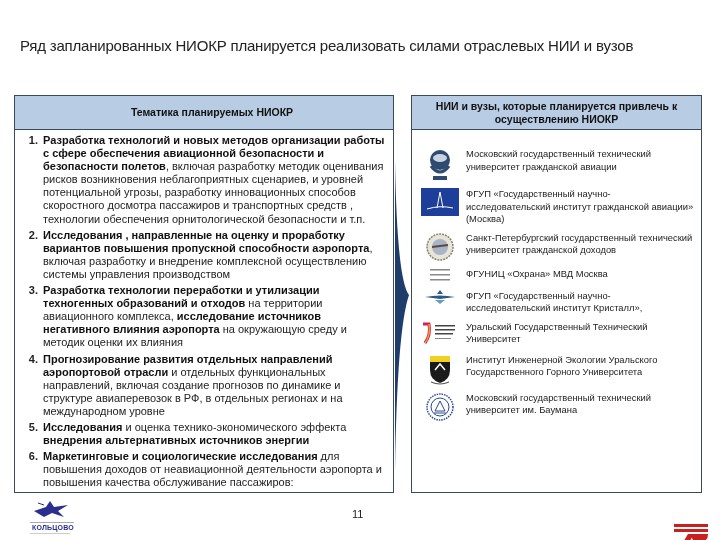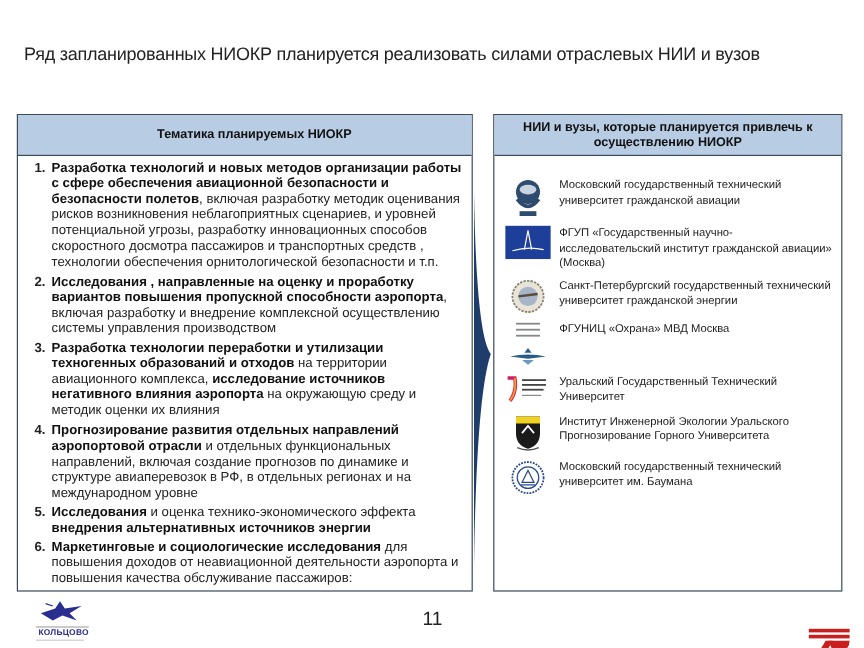--- a/index.html
+++ b/index.html
@@ -41,21 +41,21 @@
     margin-right:6px;
   }
   .inst .name {
     font-size:9.4px; line-height:12.5px; color:#222;
   }
 
   .arrow {
     position:absolute; left:393px; top:160px; width:18px; height:312px;
   }
   .page-num {
-    position:absolute; left:352px; top:508px; font-size:16px; color:#222;
+    position:absolute; left:352px; top:508px; font-size:11px; color:#222;
   }
   .logo-koltsovo { position:absolute; left:28px; top:497px; width:50px; height:40px; }
   .logo-renova { position:absolute; left:672px; top:522px; width:38px; height:44px; }
 </style>
 </head>
 <body>
 
 <div class="title">Ряд запланированных НИОКР планируется реализовать силами отраслевых НИИ и вузов</div>
 
 <div class="box" id="left-box">
@@ -102,21 +102,21 @@
     </div>
 
     <div class="inst">
       <div class="logo">
         <svg width="30" height="30" viewBox="0 0 30 30">
             <circle cx="15" cy="15" r="13" fill="#e8e4d8" stroke="#8a8070" stroke-width="1.5" stroke-dasharray="2 1"></circle>
             <circle cx="15" cy="15" r="8" fill="#a8b4c8"></circle>
             <path d="M7 15 L23 13" stroke="#5a4a3a" stroke-width="2"></path>
           </svg>
       </div>
-      <div class="name">Санкт-Петербургский государственный технический университет гражданской энергии</div>
+      <div class="name">Санкт-Петербургский государственный технический университет гражданской доходов</div>
     </div>
 
 
     <div class="inst">
       <div class="logo">
         <svg width="24" height="16" viewBox="0 0 24 16">
             <rect x="2" y="1" width="20" height="1.5" fill="#888"></rect>
             <rect x="2" y="6" width="20" height="1.5" fill="#888"></rect>
             <rect x="2" y="11" width="20" height="1.5" fill="#888"></rect>
           </svg>
@@ -125,20 +125,21 @@
     </div>
 
     <div class="inst">
       <div class="logo">
         <svg width="30" height="16" viewBox="0 0 30 16">
             <path d="M0 7 Q15 4 30 7 L15 9 Z" fill="#2a5a8a"></path>
             <path d="M12 4 L15 0 L18 4 Z" fill="#2a5a8a"></path>
             <path d="M10 10 L20 10 L15 14 Z" fill="#6a9ac0"></path>
           </svg>
       </div>
+      <div class="name">ФГУП «Государственный научно-исследовательский институт Кристалл»,</div>
     </div>
 
     <div class="inst" style="margin-top:4px;">
       <div class="logo">
         <svg width="38" height="24" viewBox="0 0 38 24">
             <path d="M2 3 L8 3 Q10 14 4 22" stroke="#d02060" stroke-width="3" fill="none"></path>
             <path d="M8 3 Q10 14 4 22" stroke="#f0a020" stroke-width="1.5" fill="none"></path>
             <rect x="14" y="4" width="20" height="1.5" fill="#444"></rect>
             <rect x="14" y="8" width="20" height="1.5" fill="#444"></rect>
             <rect x="14" y="12" width="18" height="1.5" fill="#444"></rect>
@@ -150,21 +151,21 @@
 
     <div class="inst" style="margin-top:8px;">
       <div class="logo">
         <svg width="26" height="32" viewBox="0 0 26 32">
             <path d="M3 2 L23 2 L23 16 Q23 26 13 29 Q3 26 3 16 Z" fill="#1a1a1a"></path>
             <path d="M3 2 L23 2 L23 8 L3 8 Z" fill="#f0d020"></path>
             <path d="M8 16 L13 10 L18 16" stroke="#fff" stroke-width="1.5" fill="none"></path>
             <path d="M4 28 Q13 32 22 28" stroke="#555" stroke-width="1.2" fill="none"></path>
           </svg>
       </div>
-      <div class="name">Институт Инженерной Экологии Уральского Прогнозирование Горного Университета</div>
+      <div class="name">Институт Инженерной Экологии Уральского Государственного Горного Университета</div>
     </div>
 
     <div class="inst" style="margin-top:4px;">
       <div class="logo">
         <svg width="30" height="30" viewBox="0 0 30 30">
             <circle cx="15" cy="15" r="13" fill="none" stroke="#2a4a8a" stroke-width="1.5" stroke-dasharray="1.5 1"></circle>
             <circle cx="15" cy="15" r="9" fill="none" stroke="#2a4a8a" stroke-width="1"></circle>
             <path d="M10 19 L15 9 L20 19 Z" fill="none" stroke="#2a4a8a" stroke-width="1"></path>
             <line x1="9" y1="21" x2="21" y2="21" stroke="#2a4a8a" stroke-width="1"></line>
           </svg>

